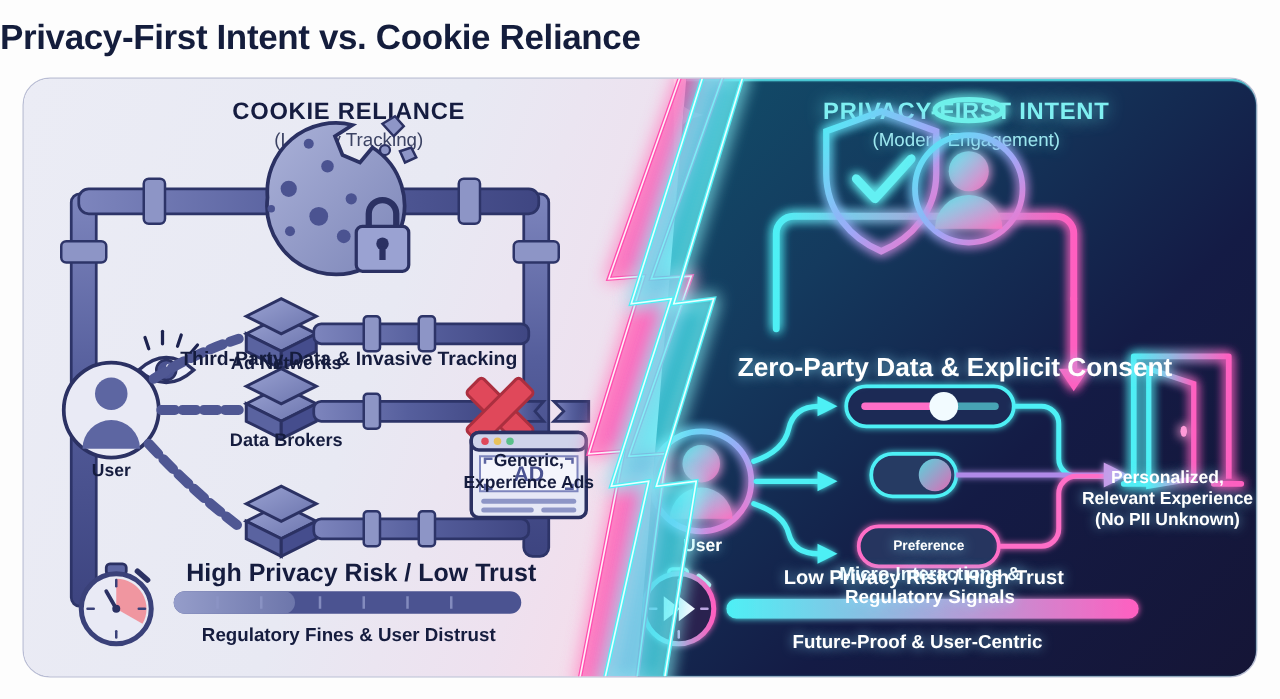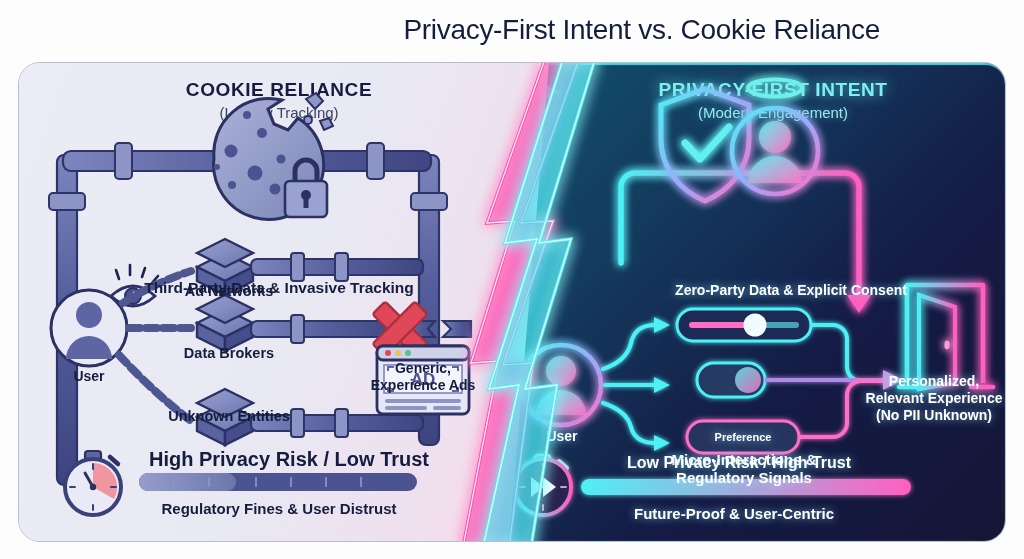--- a/index.html
+++ b/index.html
@@ -1,22 +1,22 @@
 <!DOCTYPE html>
 <html><head>
 <meta charset="utf-8">
 <style>
   * { margin:0; padding:0; box-sizing:border-box; }
   body {
     width:1024px; height:559px; background:#fdfdfd; overflow:hidden;
     font-family:"Liberation Sans", sans-serif; position:relative;
   }
   #page-title {
-    position:absolute; top:14px; left:0; width:880px; text-align:right;
-    font-size:28px; font-weight:normal; color:#141d3c; letter-spacing:-0.3px;
+    position:absolute; top:14px; left:0; width:880px; text-align:left;
+    font-size:28px; font-weight:bold; color:#141d3c; letter-spacing:-0.3px;
   }
   #board {
     position:absolute; left:18px; top:62px; width:988px; height:480px;
     border-radius:22px; overflow:hidden; border:1px solid #b9bdd4;
   }
   .half { position:absolute; top:0; height:480px; }
   #left-half {
     left:0; width:520px;
     background:linear-gradient(110deg,#ebecf5 0%,#e8e9f3 52%,#eee1ef 78%,#fadae8 100%);
   }
@@ -238,21 +238,20 @@
         <rect x="366" y="336" width="76" height="4" rx="2"></rect>
         <rect x="366" y="343" width="42" height="4" rx="2"></rect>
         <rect x="414" y="343" width="28" height="4" rx="2"></rect>
       </g>
     </svg>
 
     <div class="lbl lbl-dark" style="left:0;top:216px;width:520px;font-size:15.5px">Third-Party Data &amp; Invasive Tracking</div>
     <div class="lbl lbl-dark" style="left:30px;top:305px;width:80px;font-size:14px">User</div>
     <div class="lbl lbl-dark" style="left:120px;top:282px;width:180px;font-size:14.5px">Data Brokers</div>
     <div class="lbl lbl-dark" style="left:120px;top:220px;width:180px;font-size:14.5px">Ad Networks</div>
-    <div class="lbl lbl-dark" style="left:110px;top:345px;width:200px;font-size:14.5px">Unknown Entities</div>
     <div class="lbl lbl-dark" style="left:338px;top:297px;width:132px;font-size:14px">
       <span>Generic,</span><br>
       <span>Experience Ads</span>
     </div>
     <div class="lbl lbl-dark" style="left:120px;top:384px;width:300px;font-size:20px">High Privacy Risk / Low Trust</div>
     <div class="lbl lbl-dark" style="left:90px;top:437px;width:340px;font-size:15px">Regulatory Fines &amp; User Distrust</div>
   </div>
 
   <div class="half" id="right-half">
 
@@ -378,21 +377,21 @@
           <line x1="34" y1="447" x2="34" y2="442"></line>
             <line x1="11" y1="424" x2="16" y2="424"></line>
         </g>
         <g fill="#f4f9ff">
           <path d="M22 414 l13 10 l-13 10 z"></path>
             <path d="M34 414 l13 10 l-13 10 z"></path>
         </g>
       </g>
     </svg>
 
-    <div class="lbl lbl-neon" style="left:48px;top:219px;width:468px;font-size:14px">Zero-Party Data &amp; Explicit Consent</div>
+    <div class="lbl lbl-neon" style="left:21px;top:219px;width:468px;font-size:21px">Zero-Party Data &amp; Explicit Consent</div>
     <div class="lbl lbl-neon" style="left:12px;top:365px;width:82px;font-size:14px">User</div>
     <div class="lbl lbl-neon" style="left:178px;top:364px;width:112px;font-size:11px;line-height:20px">Preference</div>
     <div class="lbl lbl-neon" style="left:110px;top:388px;width:250px;font-size:15px">
       <span>Micro-Interactions &amp;</span><br>
       <span>Regulatory Signals</span>
     </div>
     <div class="lbl lbl-neon" style="left:352px;top:310px;width:146px;font-size:14px">
       <span>Personalized,</span><br>
       <span>Relevant Experience</span><br>
       <span>(No PII Unknown)</span>

